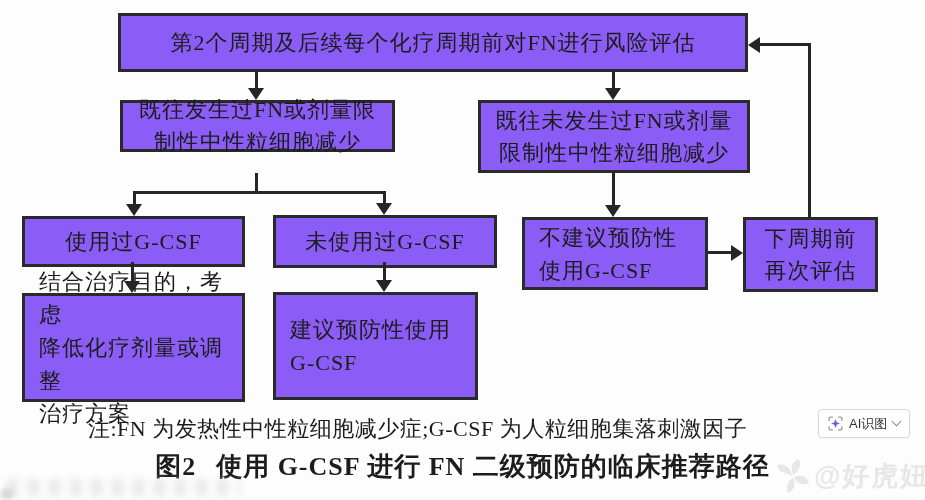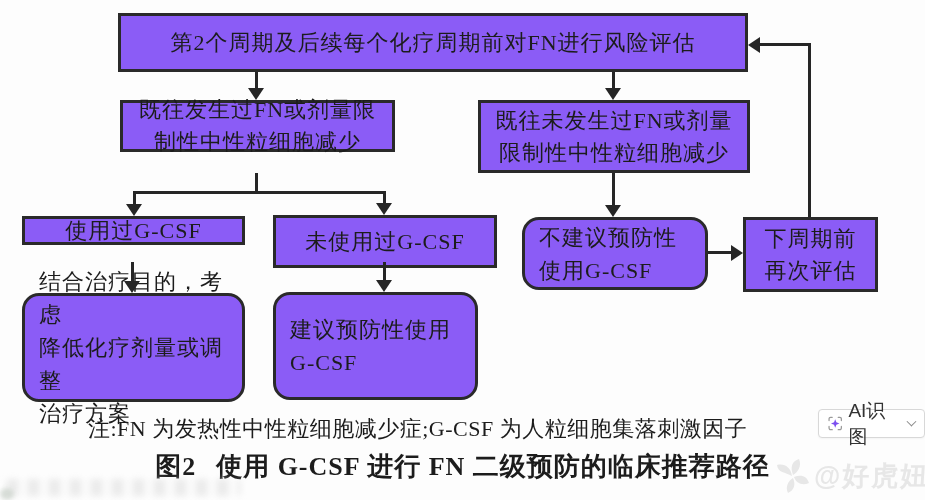--- a/index.html
+++ b/index.html
@@ -8,34 +8,34 @@
     background:#fdfdfd;color:#1c1c1c;
     font-family:"Liberation Serif","DejaVu Serif",serif;
   }
   .node{
     position:absolute;border:3px solid #2a2a2a;background:#8b5cf6;
     display:flex;align-items:center;justify-content:center;
     text-align:center;white-space:pre-line;
     font-size:22px;line-height:1.45;letter-spacing:1px;
     box-sizing:border-box;
   }
-  .node.leftalign{justify-content:flex-start;text-align:left;padding:0 8px 0 14px;line-height:1.5;border-radius:17px;}
+  .node.leftalign{justify-content:flex-start;text-align:left;padding:0 8px 0 14px;line-height:1.5;}
   .vline,.hline{position:absolute;background:#262626;}
   .arr{position:absolute;width:0;height:0;}
   .arr.down{border-left:8px solid transparent;border-right:8px solid transparent;border-top:12px solid #262626;}
   .arr.left{border-top:8px solid transparent;border-bottom:8px solid transparent;border-right:12px solid #262626;}
   .arr.right{border-top:8px solid transparent;border-bottom:8px solid transparent;border-left:12px solid #262626;}
   .note{position:absolute;left:88px;top:414px;font-size:22px;letter-spacing:.5px;}
   .caption{position:absolute;left:0;right:0;top:449px;text-align:center;font-size:26px;font-weight:bold;letter-spacing:1px;}
   .caption .fig-label{margin-right:20px;font-family:Liberation Serif, serif;}
   .ai-btn{
     position:absolute;left:818px;top:409px;height:29px;box-sizing:border-box;
     display:flex;align-items:center;gap:6px;padding:0 9px;
     background:#ffffff;border:1px solid #d8d8d8;border-radius:4px;
-    font-family:"Liberation Sans","DejaVu Sans",sans-serif;font-size:19px;color:#333;
+    font-family:"Liberation Sans","DejaVu Sans",sans-serif;font-size:13px;color:#333;
     box-shadow:0 1px 2px rgba(0,0,0,.04);cursor:pointer;
   }
   .chevron{width:6px;height:6px;border-right:1.5px solid #8a8a8a;border-bottom:1.5px solid #8a8a8a;
     transform:rotate(45deg);margin-top:-4px;}
   .wm-right{
     position:absolute;left:776px;top:458px;display:flex;align-items:center;gap:4px;
     color:#e7e7e7;font-family:"Liberation Sans","DejaVu Sans",sans-serif;
     font-size:27px;font-weight:bold;letter-spacing:2px;white-space:nowrap;
   }
   .wm-left{
@@ -54,21 +54,21 @@
 <div class="stage">
 
   <div class="node" style="left:118px;top:13px;width:630px;height:59px;">第2个周期及后续每个化疗周期前对FN进行风险评估</div>
 
   <div class="node" style="left:120px;top:100px;width:275px;height:52px;">既往发生过FN或剂量限
 制性中性粒细胞减少</div>
 
   <div class="node" style="left:478px;top:100px;width:272px;height:73px;">既往未发生过FN或剂量
 限制性中性粒细胞减少</div>
 
-  <div class="node" style="left:22px;top:216px;width:223px;height:29px;">使用过G-CSF</div>
+  <div class="node" style="left:22px;top:216px;width:223px;height:51px;">使用过G-CSF</div>
 
   <div class="node" style="left:273px;top:215px;width:224px;height:53px;">未使用过G-CSF</div>
 
   <div class="node leftalign" style="left:522px;top:217px;width:186px;height:73px;">不建议预防性
 使用G-CSF</div>
 
   <div class="node" style="left:743px;top:217px;width:135px;height:75px;">下周期前
 再次评估</div>
 
   <div class="node leftalign" style="left:22px;top:293px;width:223px;height:109px;">结合治疗目的，考虑

